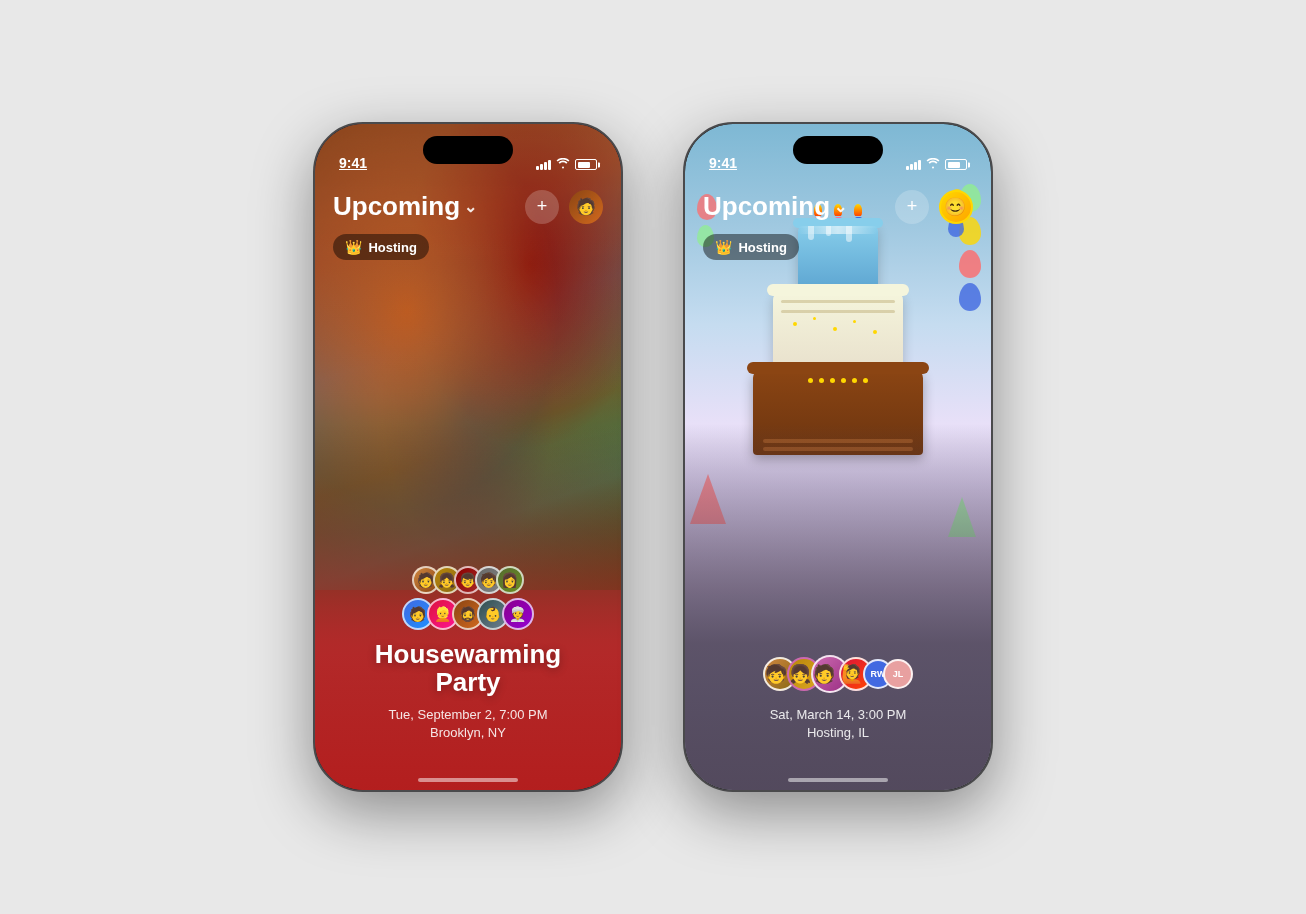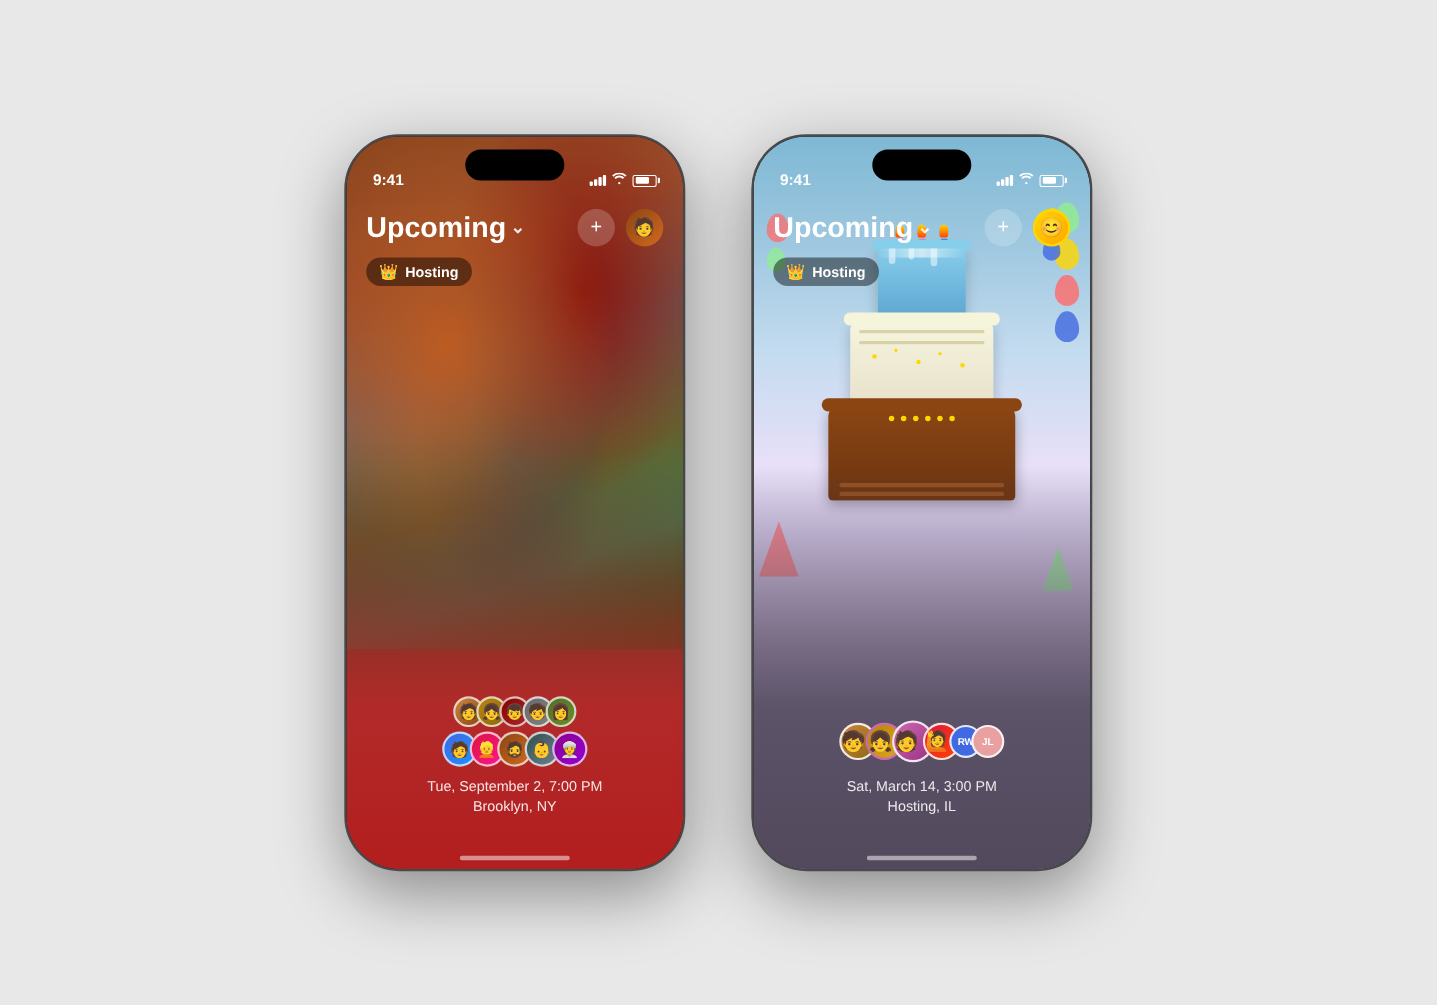--- a/index.html
+++ b/index.html
@@ -52,20 +52,21 @@
       padding: 0 24px 8px;
       z-index: 99;
       color: white;
       font-size: 13px;
       font-weight: 600;
     }
 
     .status-time {
       font-size: 14px;
       font-weight: 700;
+      text-decoration: underline;
     }
 
     .status-icons {
       display: flex;
       align-items: center;
       gap: 5px;
     }
 
     .signal-bars {
       display: flex;
@@ -676,20 +677,24 @@
         </div>
         <div class="hw-att-row-2">
           <div class="hw-att-circle" style="background:linear-gradient(135deg,#4169E1,#1E90FF);width:32px;height:32px;">🧑</div>
           <div class="hw-att-circle" style="background:linear-gradient(135deg,#DC143C,#FF1493);width:32px;height:32px;">👱</div>
           <div class="hw-att-circle" style="background:linear-gradient(135deg,#8B4513,#D2691E);width:32px;height:32px;">🧔</div>
           <div class="hw-att-circle" style="background:linear-gradient(135deg,#2F4F4F,#708090);width:32px;height:32px;">👶</div>
           <div class="hw-att-circle" style="background:linear-gradient(135deg,#8B008B,#9400D3);width:32px;height:32px;">👳</div>
         </div>
       </div>
 
+      <div class="event-title">
+        <div>Housewarming</div>
+        <div>Party</div>
+      </div>
       <div class="event-datetime">Tue, September 2, 7:00 PM</div>
       <div class="event-location">Brooklyn, NY</div>
     </div>
   </div>
 
   <div class="home-indicator"></div>
 </div>
 
 <div class="phone">
   <div class="dynamic-island"></div>

